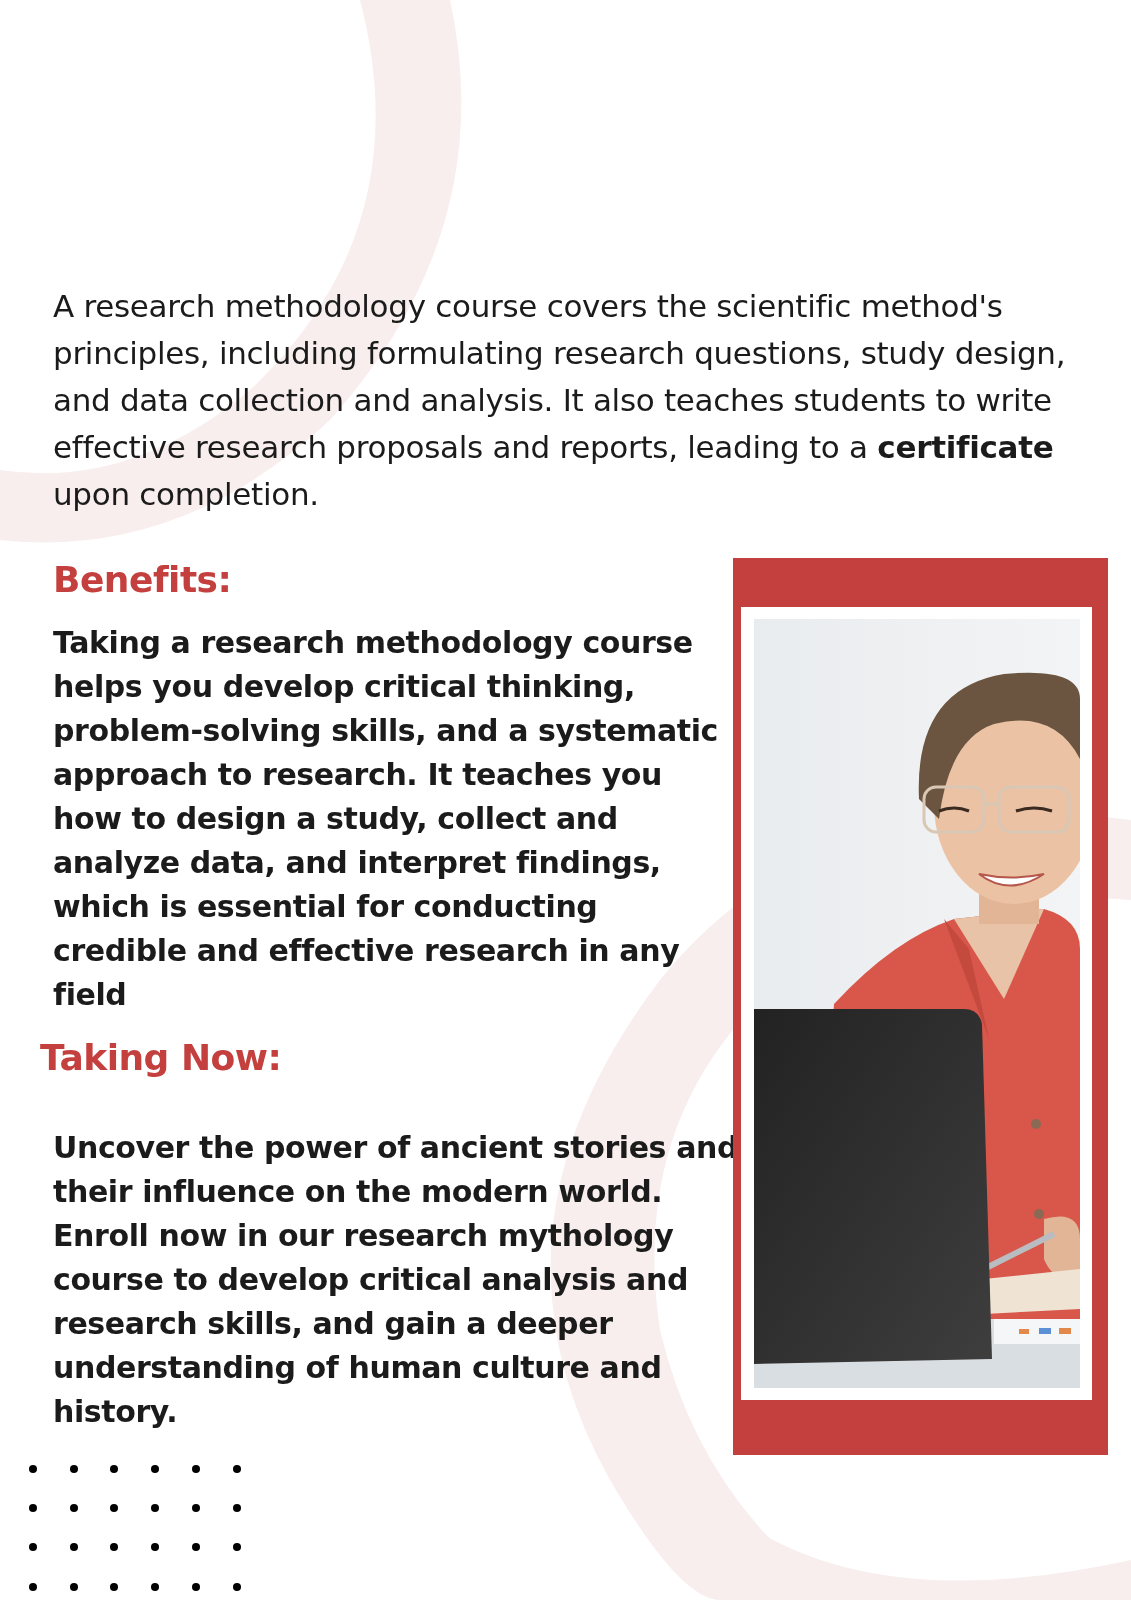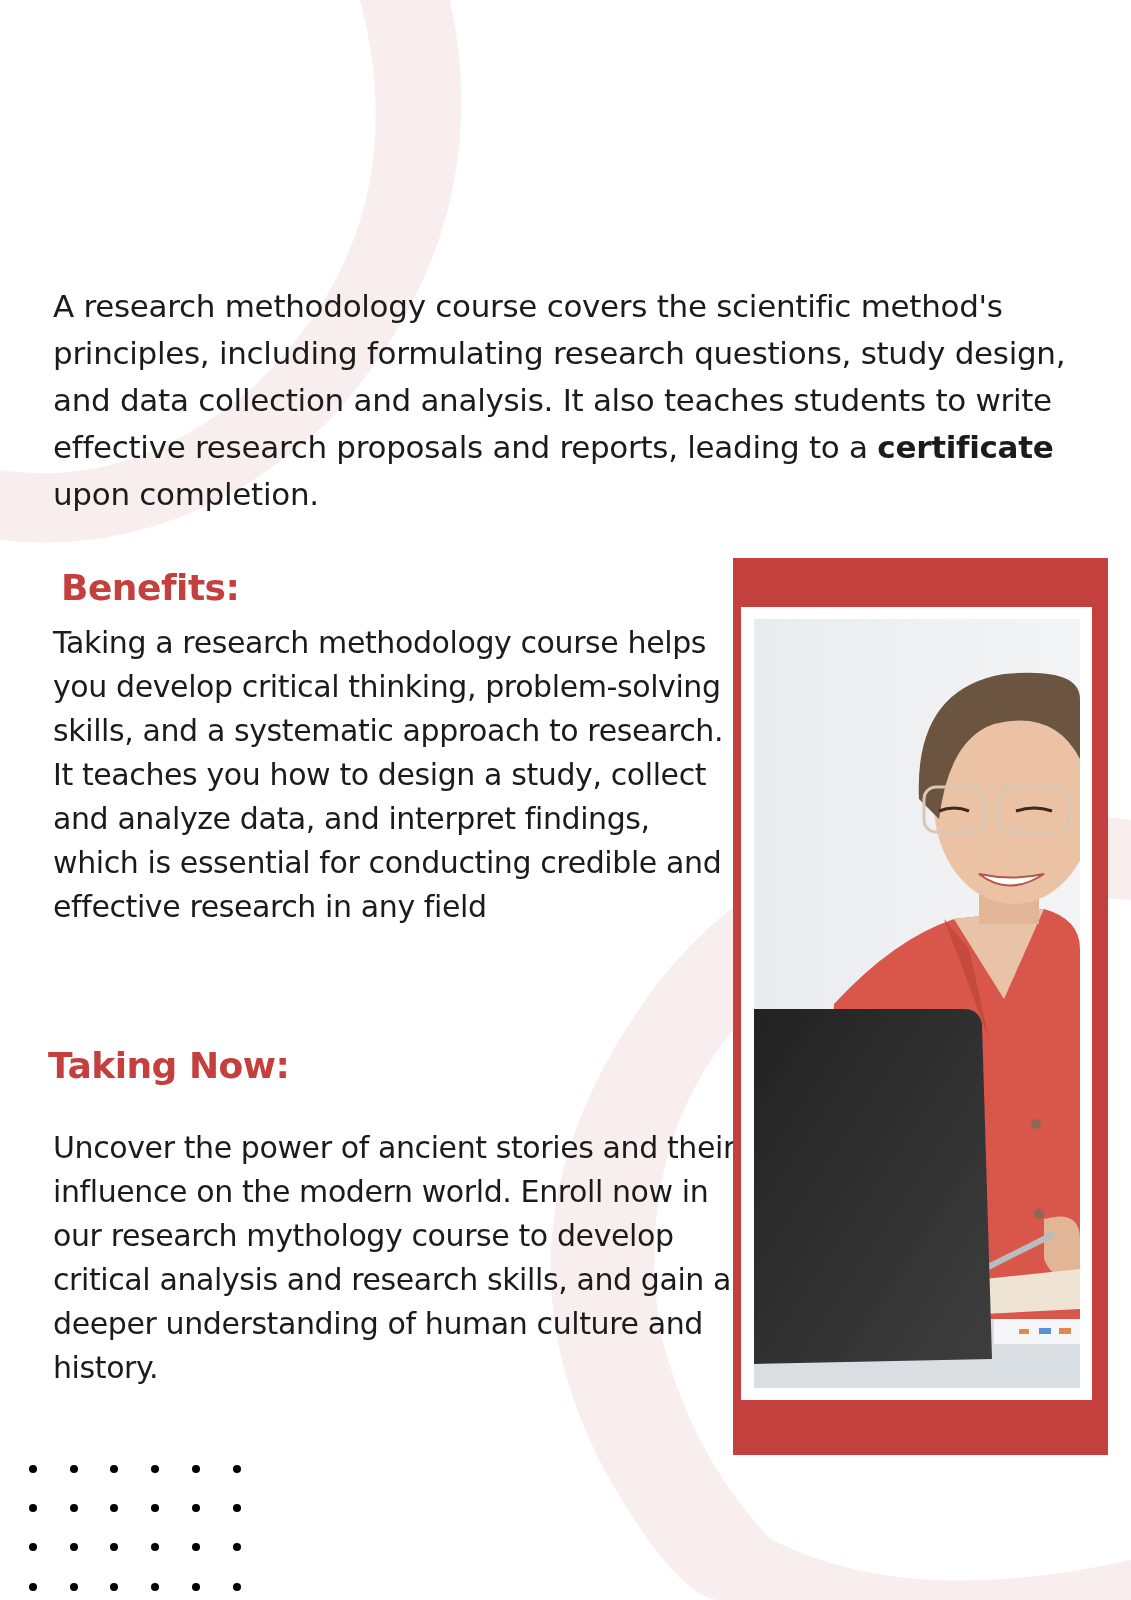--- a/index.html
+++ b/index.html
@@ -16,28 +16,28 @@
       font-weight: 700; font-size: 98px; line-height: 102px;
       color: #C4403F; letter-spacing: -1px; z-index: 2; width: 1080px;
     }
     .intro {
       position: absolute; left: 53px; top: 283px; width: 1020px; margin: 0;
       font-size: 31px; line-height: 47px; font-weight: 400; letter-spacing: -0.3px;
       z-index: 2;
     }
     .intro b { font-weight: 700; }
     .heading {
-      position: absolute; margin: 8px; color: #C4403F; font-weight: 700;
+      position: absolute; margin: 0; color: #C4403F; font-weight: 700;
       font-size: 36px; line-height: 44px; z-index: 2; letter-spacing: -0.5px;
     }
     .h-benefits { left: 53px; top: 558px; }
     .h-enroll { left: 40px; top: 1036px; }
     .body-text {
       position: absolute; margin: 0; font-size: 30px; line-height: 44px;
-      z-index: 2; letter-spacing: -0.4px;
+      z-index: 2; letter-spacing: -0.4px; font-weight: bold;
     }
     .benefits-text { left: 53px; top: 621px; width: 680px; }
     .enroll-text { left: 40px; top: 1126px; width: 690px; margin-left: 13px; }
     .photo-frame {
       position: absolute; left: 733px; top: 558px; width: 375px; height: 897px;
       background: #C4403F; z-index: 2;
     }
     .photo-mat {
       position: absolute; left: 8px; top: 49px; width: 351px; height: 793px;
       background: #ffffff;

